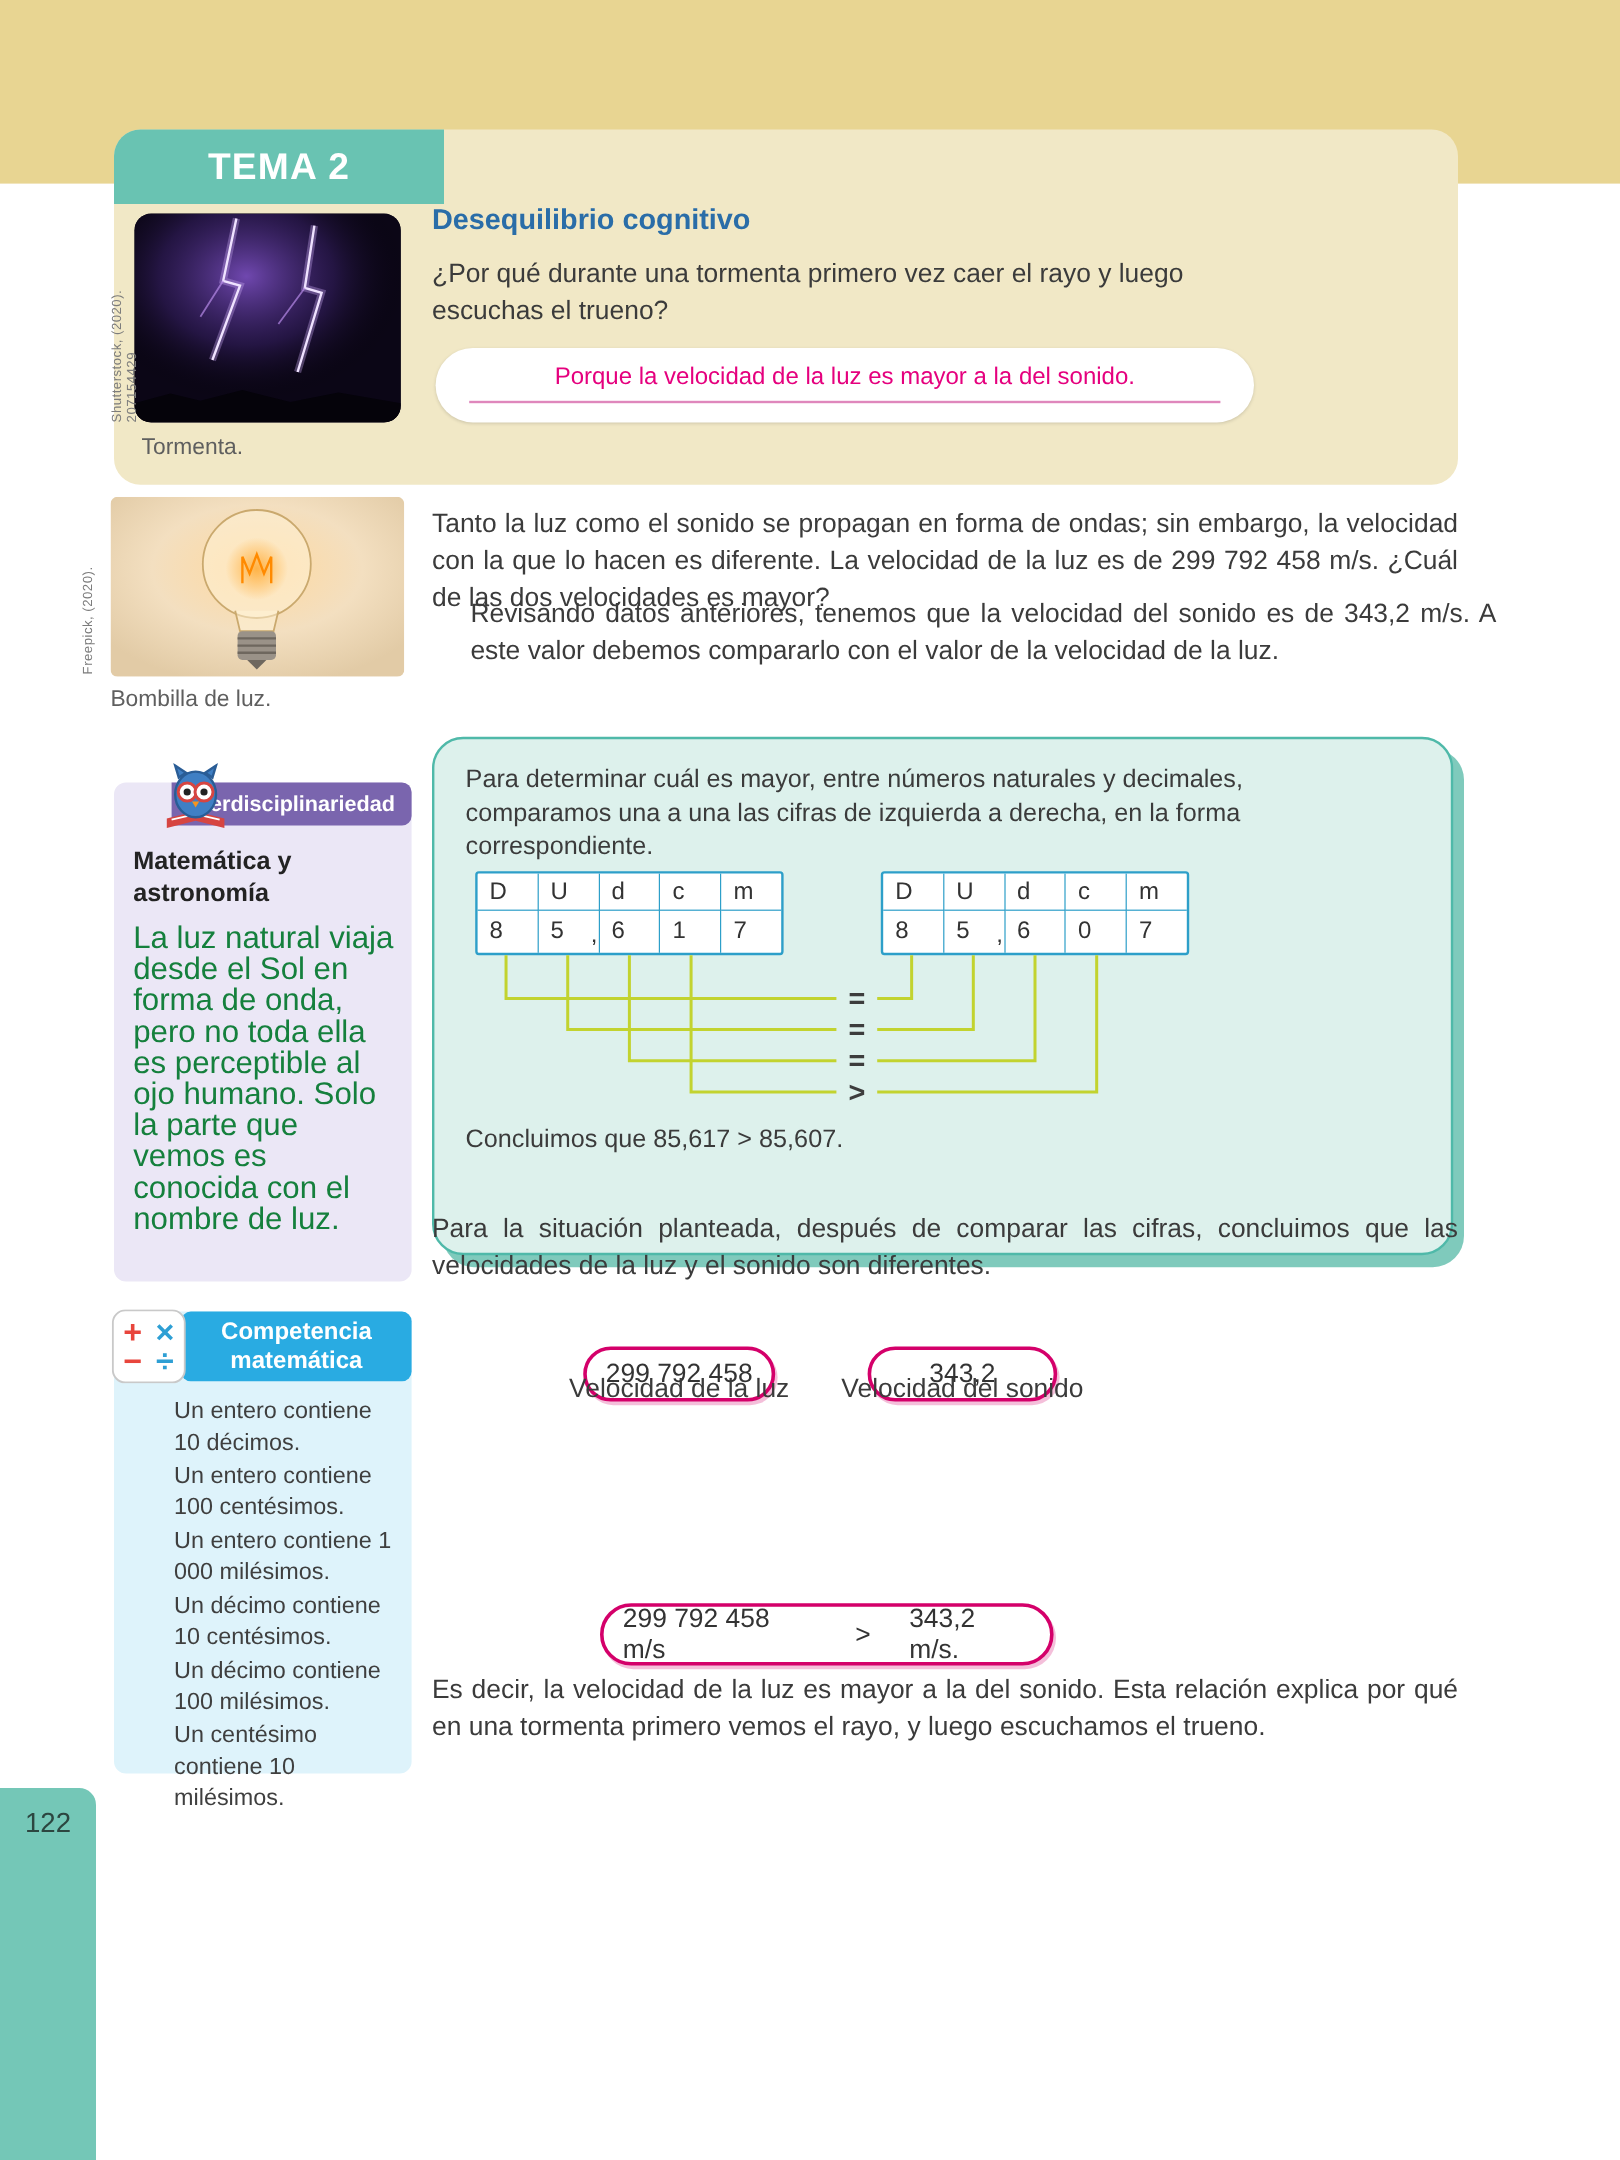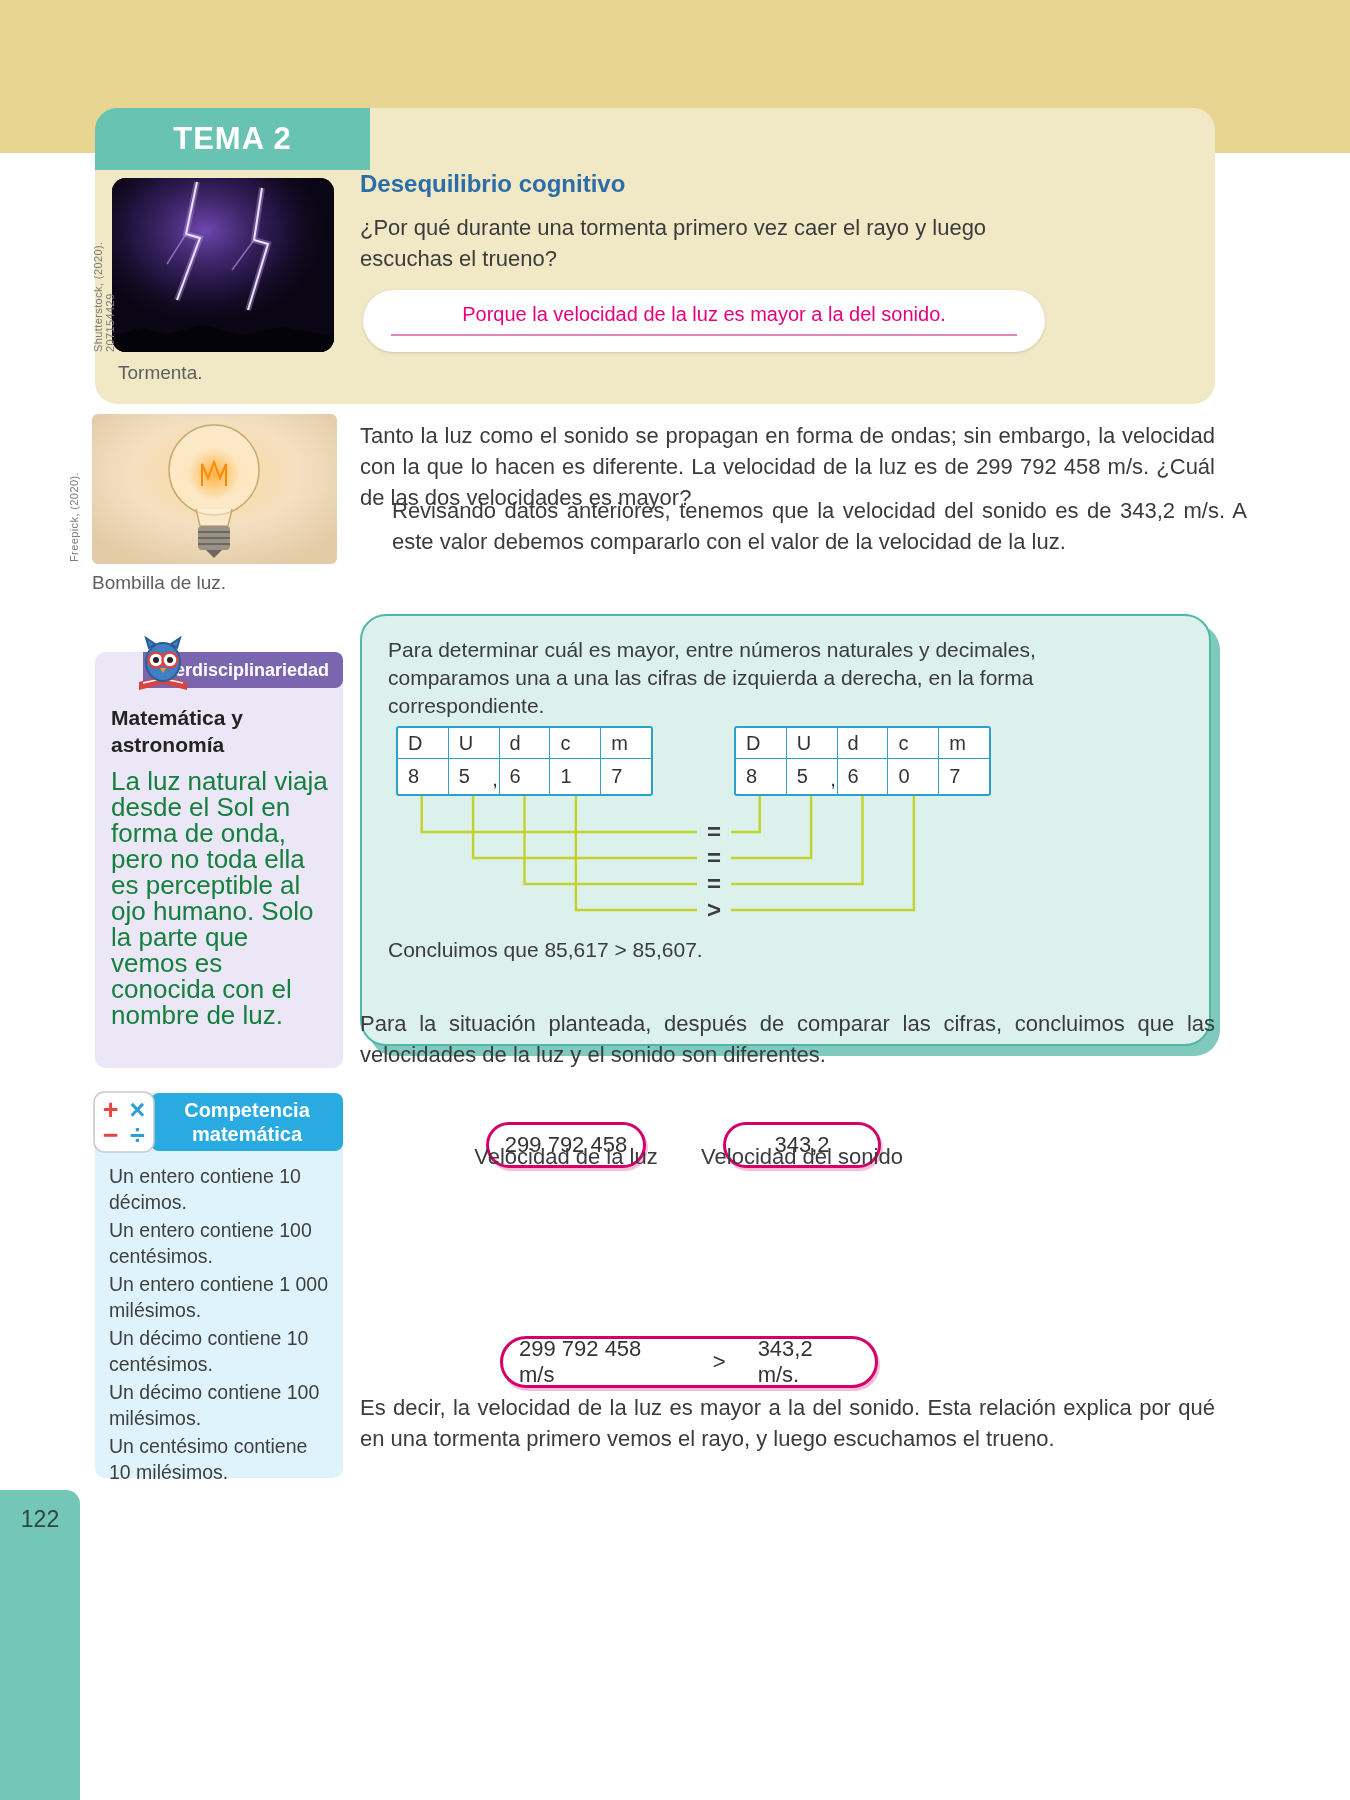--- a/index.html
+++ b/index.html
@@ -57,21 +57,21 @@
   .inter-box{position:absolute;left:95px;top:652px;width:248px;height:416px;background:#ebe7f6;border-radius:10px;}
   .inter-header{position:relative;margin-left:48px;height:36px;background:#7a65ae;border-radius:0 8px 8px 0;color:#fff;font-size:18px;font-weight:bold;display:flex;align-items:center;padding-left:10px;}
   .owl-icon{position:absolute;left:-12px;top:-16px;width:64px;height:64px;z-index:2;}
   .inter-body{padding:16px 14px 0 16px;}
   .inter-subtitle{font-size:21px;font-weight:bold;color:#232323;line-height:27px;margin-bottom:10px;}
   .inter-text{font-size:26px;line-height:26px;color:#15803d;margin-bottom:10px;}
 
   .comp-box{position:absolute;left:95px;top:1093px;width:248px;height:385px;background:#def3fb;border-radius:10px;}
   .comp-header{position:relative;margin-left:56px;height:58px;background:#29abe2;border-radius:8px;color:#fff;font-size:20px;font-weight:bold;display:flex;align-items:center;justify-content:center;text-align:center;line-height:24px;padding:0 6px;}
   .math-icon{position:absolute;left:-58px;top:-2px;width:62px;height:62px;}
-  .comp-body{padding:12px 10px 0 14px;}
+  .comp-body{padding:12px 10px 0 14px;margin-left:36px;}
   .comp-item{font-size:19.5px;line-height:26px;color:#3f3f3f;margin-bottom:2px;}
   .mi{font-family:"Liberation Sans",sans-serif;font-size:26px;font-weight:bold;text-anchor:middle;}
   .mi-red{fill:#e8453c;}.mi-blue{fill:#2e9fd4;}
 
   .page-tab{position:absolute;left:0;top:1490px;width:80px;height:310px;background:#74c7b7;border-radius:0 14px 0 0;text-align:center;padding-top:16px;font-size:23px;color:#2c4640;}
 </style>
 </head>
 <body>
 
 <div class="page">

